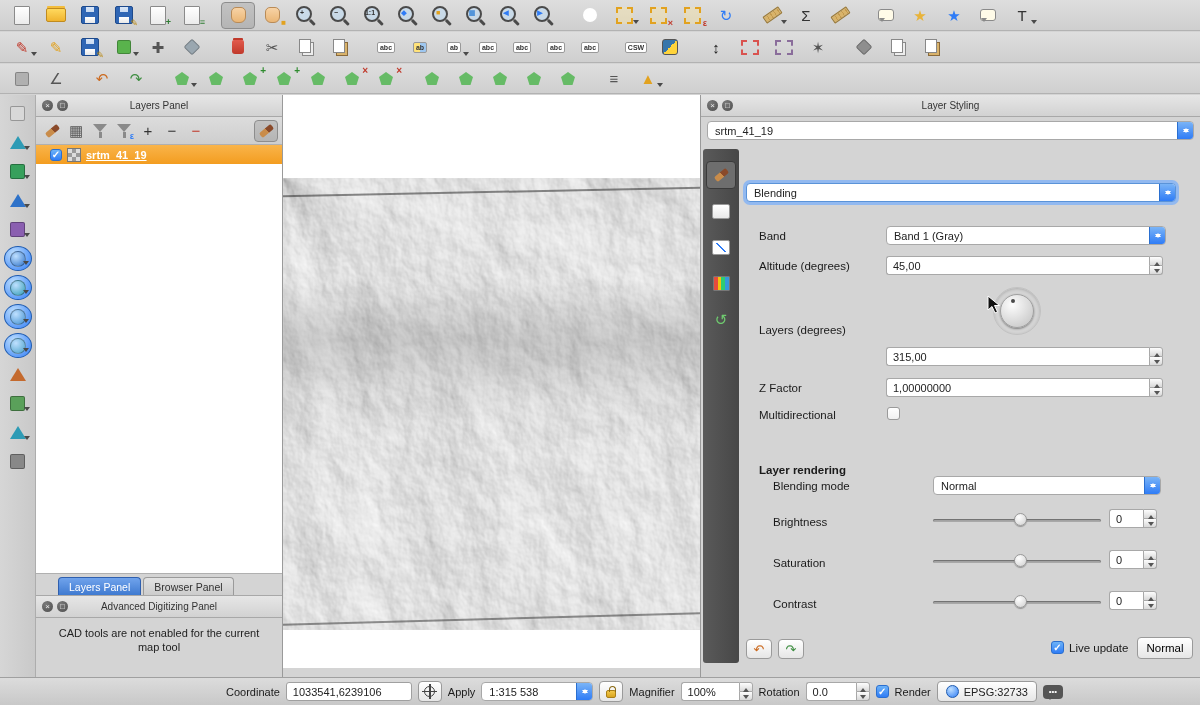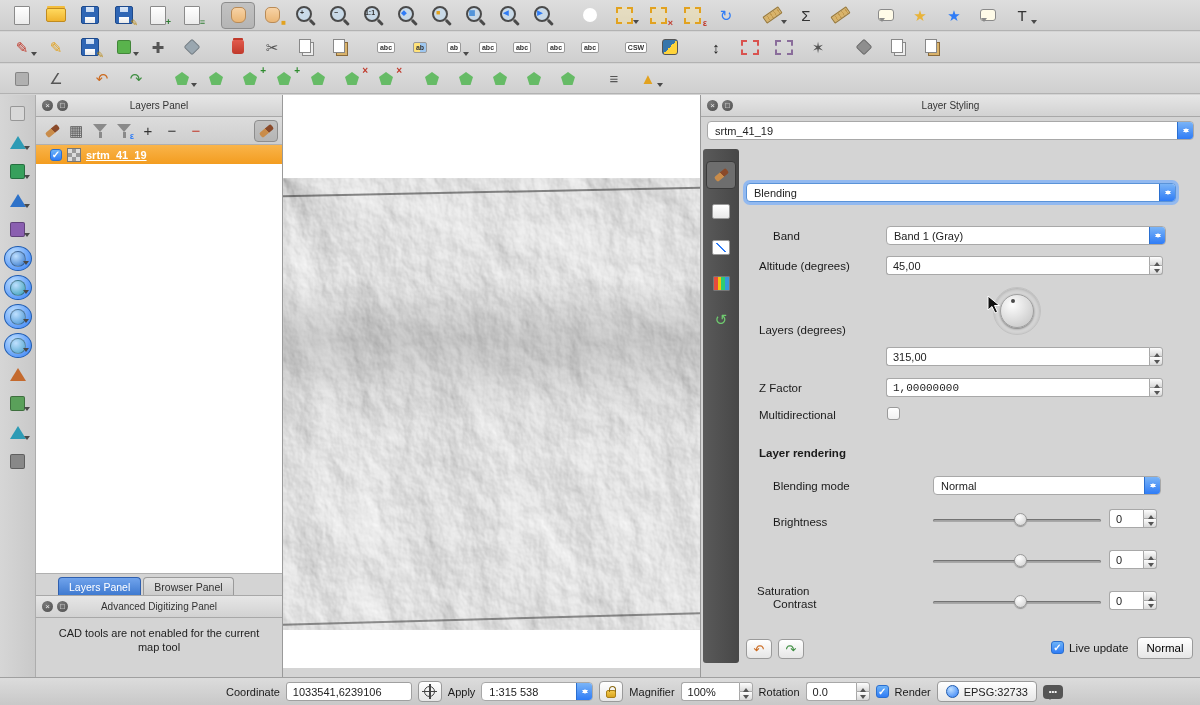--- a/index.html
+++ b/index.html
@@ -124,21 +124,21 @@
   .edge-top { position:absolute; left:-4px; right:-4px; top:96px; height:2px; background:rgba(45,45,45,.55); transform:rotate(-1.2deg); }
   .edge-bottom { position:absolute; left:-4px; right:-4px; top:523px; height:2px; background:rgba(45,45,45,.5); transform:rotate(-1.6deg); }
 
   
   #styling { position:absolute; left:700px; top:95px; width:500px; bottom:28px; background:#d4d4d4; border-left:1px solid #9a9a9a; }
   #ls-combo { position:absolute; left:6px; right:6px; top:26px; }
   #ls-strip { position:absolute; left:2px; top:54px; width:36px; height:514px; background:linear-gradient(90deg,#5a5a5a,#474747); border-radius:3px; display:flex; flex-direction:column; align-items:center; padding-top:8px; }
   #ls-strip .tbi { width:30px; height:28px; margin:4px 0; color:#ddd; }
   #ls-strip .tbi.pressed { background:#6e6e6e; border-color:#3a3a3a; }
   .ls-label { position:absolute; font-size:11.5px; color:#1a1a1a; }
-  .ls-bold { font-weight:bold; }
+  .ls-bold { font-weight:bold;margin-top:17px; }
   #dial-wrap { position:absolute; left:292px; top:192px; width:48px; height:48px; border-radius:50%; border:1px solid #c2c2c2; box-shadow:inset 0 1px 3px rgba(0,0,0,.18); display:flex; align-items:center; justify-content:center; }
   #dial { position:relative; width:34px; height:34px; border-radius:50%; background:radial-gradient(circle at 35% 30%,#fdfdfd,#d2d2d2 70%,#c2c2c2); border:1px solid #a0a0a0; box-shadow:0 1px 2px rgba(0,0,0,.4); }
   #dial .dot { position:absolute; top:4px; left:10px; width:4px; height:4px; border-radius:50%; background:#4a4a4a; }
   #cursor { position:absolute; left:286px; top:200px; z-index:5; }
   .btn { background:linear-gradient(#ffffff,#e6e6e6); border:1px solid #9a9a9a; border-radius:4px; display:inline-flex; align-items:center; justify-content:center; }
   #apply-btn { position:absolute; left:436px; top:542px; width:56px; height:22px; font-size:11.5px; }
   .histbtn { position:absolute; top:544px; width:26px; height:20px; font-size:13px; }
 
   
   #statusbar { position:absolute; left:0; right:0; bottom:0; height:28px; background:linear-gradient(#dcdcdc,#c8c8c8); border-top:1px solid #a0a0a0; display:flex; align-items:center; gap:6px; padding:0 8px; font-size:11px; }
@@ -734,21 +734,21 @@
           <span class="t">↺</span>
           <span class="sub"></span>
         </span>
       </div>
 
     <div class="combo focusring" style="position:absolute;left:45px;top:88px;width:430px;">
       <span class="cval">Blending</span>
       <span class="mspin"></span>
     </div>
 
-    <div class="ls-label" style="left:72px;top:135px;">Band</div>
+    <div class="ls-label" style="left:58px;top:135px;">Band</div>
     <div class="combo" style="position:absolute;left:185px;top:131px;width:280px;">
       <span class="cval">Band 1 (Gray)</span>
       <span class="mspin"></span>
     </div>
 
     <div class="ls-label" style="left:58px;top:165px;">Altitude (degrees)</div>
     <div class="spinfield" style="position:absolute;left:185px;top:161px;width:277px;">
       <span class="sval">45,00</span>
       <span class="gspin">
           <span></span>
@@ -768,21 +768,21 @@
     <div class="ls-label" style="left:58px;top:229px;">Layers (degrees)</div>
     <div class="spinfield" style="position:absolute;left:185px;top:252px;width:277px;">
       <span class="sval">315,00</span>
       <span class="gspin">
           <span></span>
           <span></span>
         </span>
     </div>
 
     <div class="ls-label" style="left:58px;top:287px;">Z Factor</div>
-    <div class="spinfield" style="position:absolute;left:185px;top:283px;width:277px;font-family:Liberation Mono, monospace;">
+    <div class="spinfield" style="position:absolute;left:185px;top:283px;width:277px;">
       <span class="sval">1,00000000</span>
       <span class="gspin">
           <span></span>
           <span></span>
         </span>
     </div>
 
     <div class="ls-label" style="left:58px;top:314px;">Multidirectional</div>
     <span class="cb" style="position:absolute;left:186px;top:312px;">
         <span class="tick">✓</span>
@@ -802,21 +802,21 @@
         <span class="knob"></span>
     </div>
     <div class="spinfield" style="position:absolute;left:408px;top:414px;width:48px;">
       <span class="sval">0</span>
       <span class="gspin">
           <span></span>
           <span></span>
         </span>
     </div>
 
-    <div class="ls-label" style="left:56px;top:462px;margin-top:28px;">Saturation</div>
+    <div class="ls-label" style="left:72px;top:462px;">Saturation</div>
     <div class="slider" style="position:absolute;left:232px;top:458px;width:168px;">
       <span class="track"></span>
         <span class="knob"></span>
     </div>
     <div class="spinfield" style="position:absolute;left:408px;top:455px;width:48px;">
       <span class="sval">0</span>
       <span class="gspin">
           <span></span>
           <span></span>
         </span>

